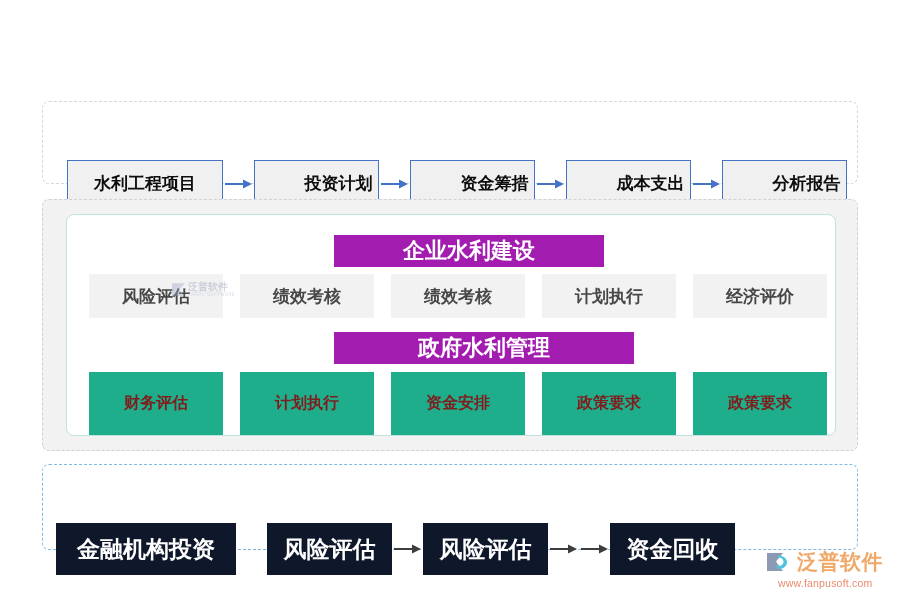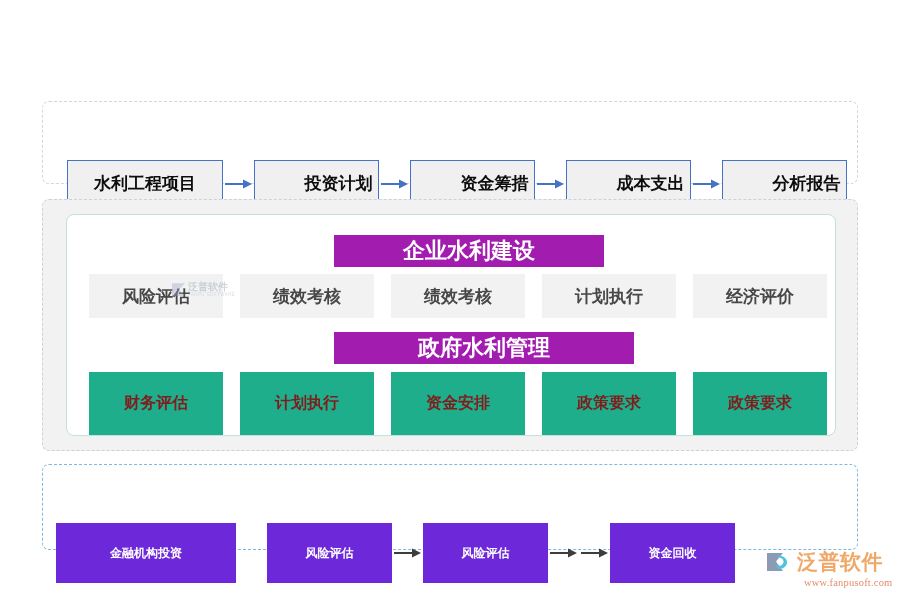--- a/index.html
+++ b/index.html
@@ -110,24 +110,24 @@
     background: #f0f0f0;
     border: 1.6px solid #4472c4;
     color: #0d0d0d;
     font-size: 17px;
   }
   .box-outline.w-lg { width: 156px; }
   .box-outline.w-md { width: 125px; padding-left: 44px; }
 
   
   .box-blue {
-    height: 60px;
-    background: #6d28d9;
+    height: 52px;
+    background: #0f172a;
     color: #ffffff;
-    font-size: 12px;
+    font-size: 23px;
   }
   .box-blue.w-lg { width: 180px; }
   .box-blue.w-md { width: 125px; }
 
   
   .arrow {
     display: flex;
     align-items: center;
     justify-content: center;
   }
@@ -239,23 +239,23 @@
   .brand-name {
     font-size: 21px;
     font-weight: bold;
     color: #f0a868;
     letter-spacing: 0.5px;
     white-space: nowrap;
   }
   .brand-url {
     font-size: 10.5px;
     color: #e98b6e;
-    font-family: Liberation Serif, serif;
+    font-family: Liberation Sans, sans-serif;
     margin-top: 1px;
-    margin-left: 38px;
+    margin-left: 12px;
     letter-spacing: 0.2px;
     white-space: nowrap;
   }
 </style>
 </head>
 <body>
 
 <div id="page">
 
 

